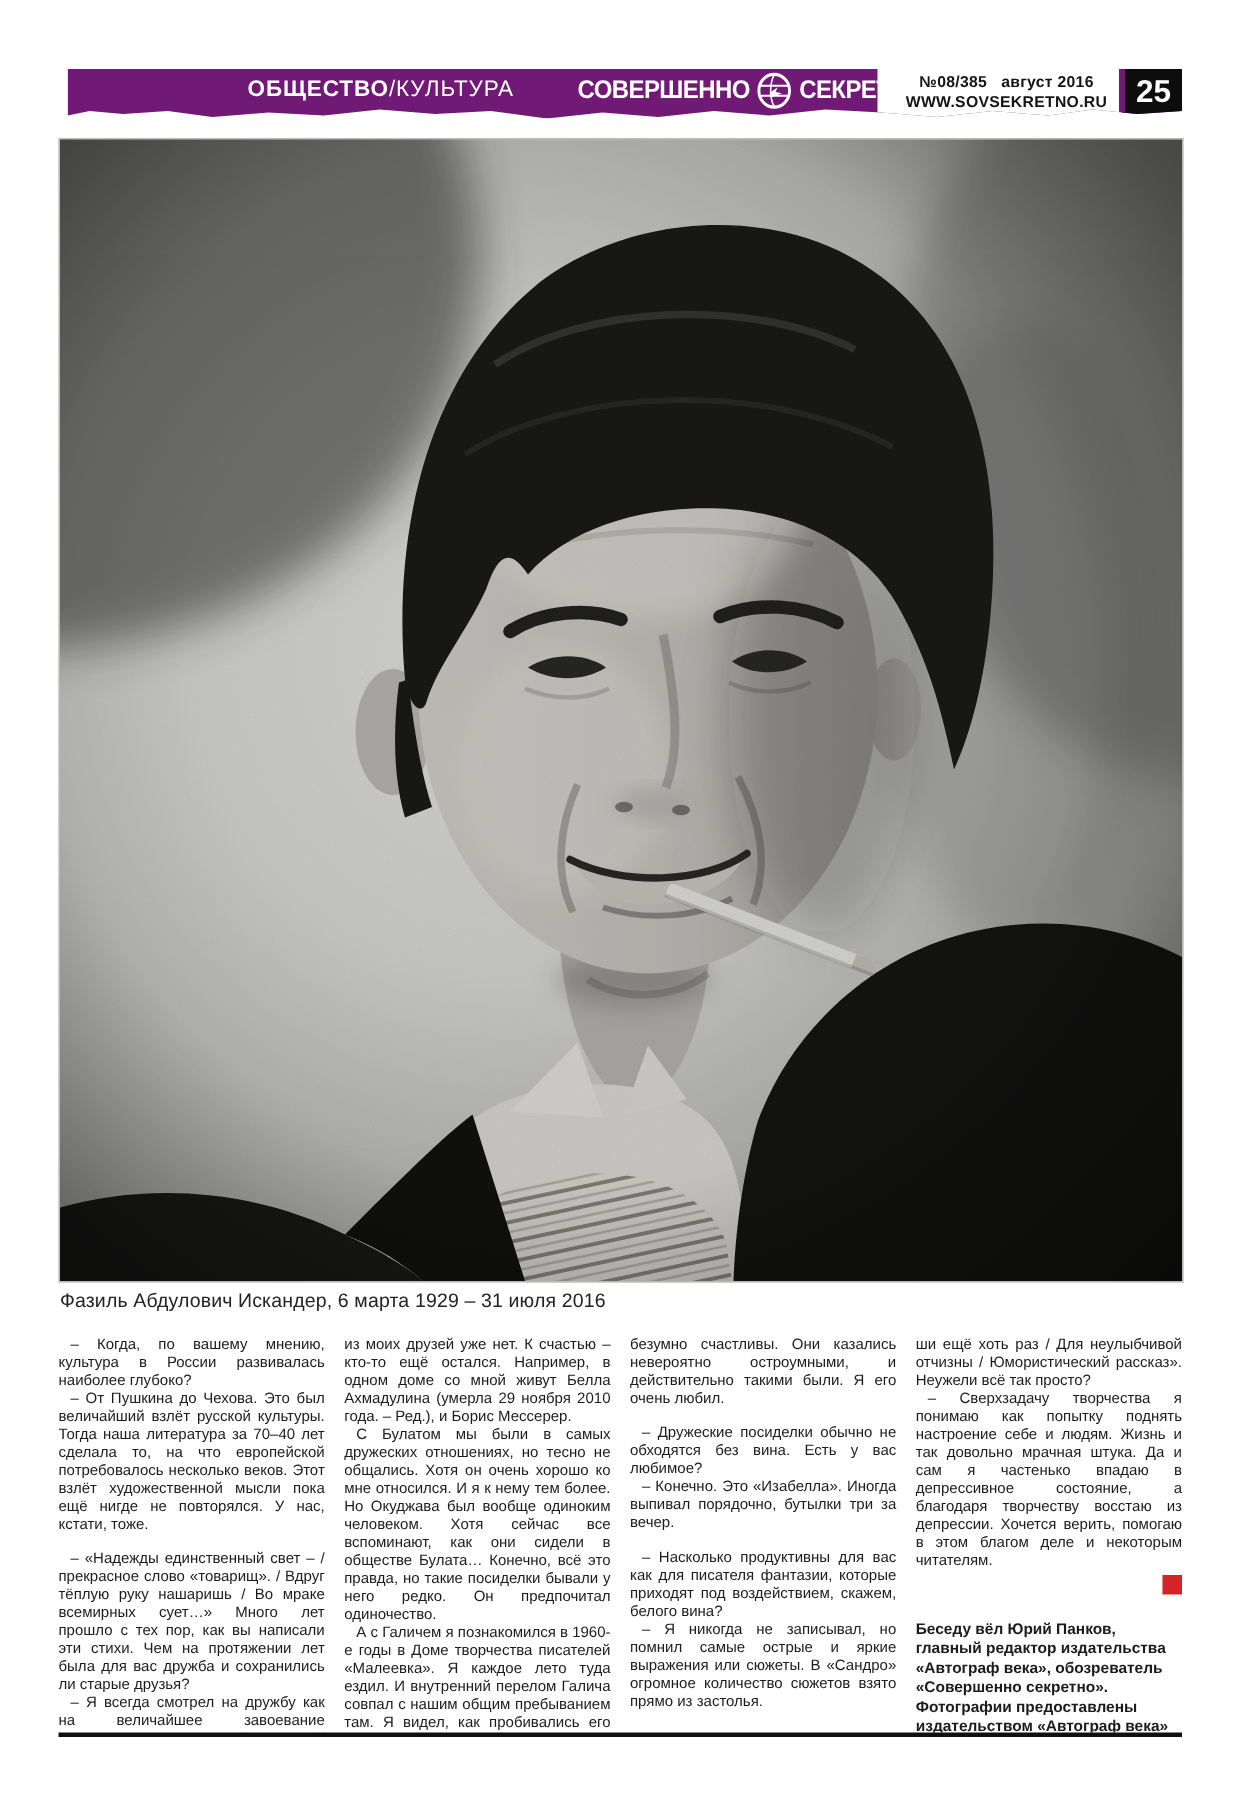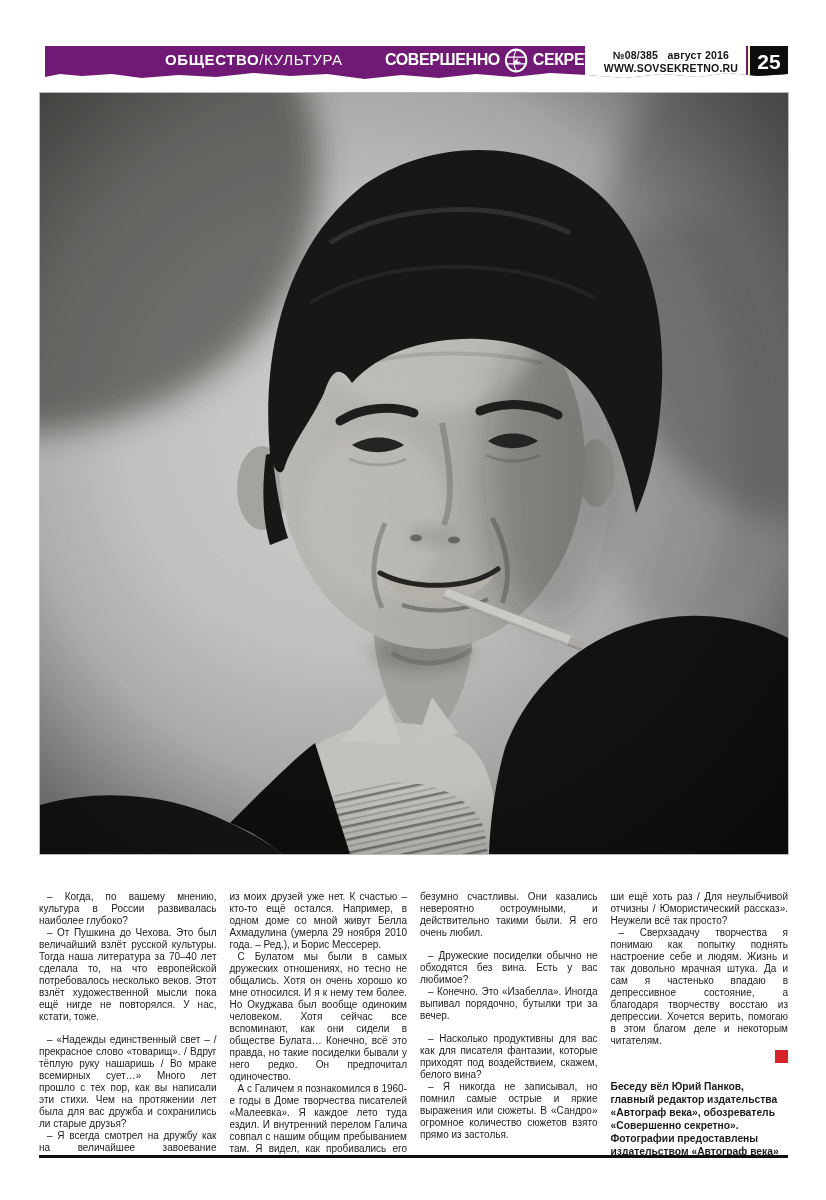--- a/index.html
+++ b/index.html
@@ -19,21 +19,21 @@
   .section-label .b{font-weight:700;}
   .logo{position:absolute;left:340px;top:0;height:28px;display:flex;align-items:center;gap:5px;
     transform:scaleX(.94);transform-origin:left center;}
   .logo .word{font-size:17px;font-weight:700;letter-spacing:-.4px;white-space:nowrap;}
   .logo svg{display:block;}
   .issue-box{position:absolute;left:540px;top:0;width:161px;height:34px;background:#ffffff;
     color:#141414;text-align:center;font-weight:700;}
   .issue-line{white-space:pre;font-size:10.5px;line-height:13px;margin-top:3px;letter-spacing:.2px;padding-left:11px;}
   .issue-line + .issue-line{margin-top:0;}
   .page-box{position:absolute;left:703px;top:0;width:40px;height:34px;background:#0d0d0d;
-    border-left:2px solid #fef9c3;box-sizing:border-box;}
+    border-left:2px solid #701a75;box-sizing:border-box;}
   .page-num{display:block;text-align:center;color:#fff;font-size:21px;font-weight:700;line-height:31px;}
 
   
   .photo{position:absolute;left:39px;top:92px;margin:0;width:748px;height:761px;
     border:1px solid #b9b9b7;background:#cfcfcd;}
   .photo svg{display:block;}
   .caption{position:absolute;left:40px;top:859px;font-size:13px;color:#232323;letter-spacing:.1px;}
 
   
   .article-text{position:absolute;left:39px;top:891px;width:749px;height:264px;
@@ -178,20 +178,21 @@
         <rect x="405" y="495" width="148" height="10" rx="3" fill="#f1f1ed"></rect>
         <rect x="538" y="495" width="15" height="10" fill="#cfccc6"></rect>
         <rect x="405" y="503" width="148" height="2.5" fill="rgba(0,0,0,0.15)"></rect>
       </g>
 
       <rect x="0" y="0" width="748" height="761" fill="url(#vg)"></rect>
       <rect x="0" y="0" width="748" height="761" filter="url(#grain)" opacity="0.16"></rect>
     </svg>
   </figure>
 
+  <figcaption class="caption">Фазиль Абдулович Искандер, 6 марта 1929 – 31 июля 2016</figcaption>
 
   <section class="article-text" id="columns">
       <div class="col">
         <p class="q ind">– Когда, по вашему мнению, культура в России развивалась наиболее глубоко?</p>
         <p class="a ind">– От Пушкина до Чехова. Это был величайший взлёт русской культуры. Тогда наша литература за 70–40 лет сделала то, на что европейской потребовалось несколько веков. Этот взлёт художественной мысли пока ещё нигде не повторялся. У нас, кстати, тоже.</p>
         <p class="q mt ind">– «Надежды единственный свет – / прекрасное слово «товарищ». / Вдруг тёплую руку нашаришь / Во мраке всемирных сует…» Много лет прошло с тех пор, как вы написали эти стихи. Чем на протяжении лет была для вас дружба и сохранились ли старые друзья?</p>
         <p class="a ind">– Я всегда смотрел на дружбу как на величайшее завоевание человечества и очень её ценил. К сожалению, многих</p>
       </div>
       <div class="col">
         <p class="a">из моих друзей уже нет. К счастью – кто-то ещё остался. Например, в одном доме со мной живут Белла Ахмадулина (умерла 29 ноября 2010 года. – Ред.), и Борис Мессерер.</p>

